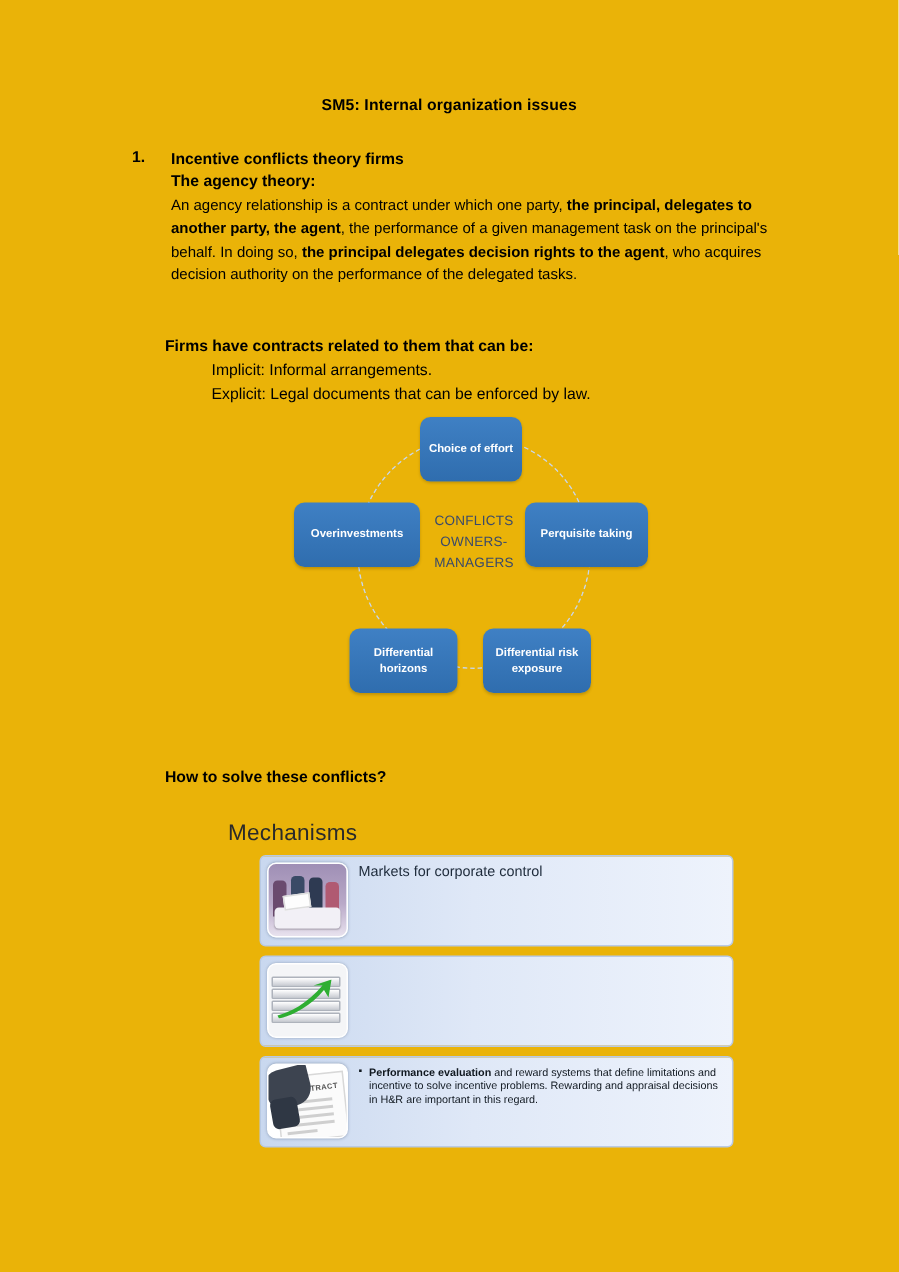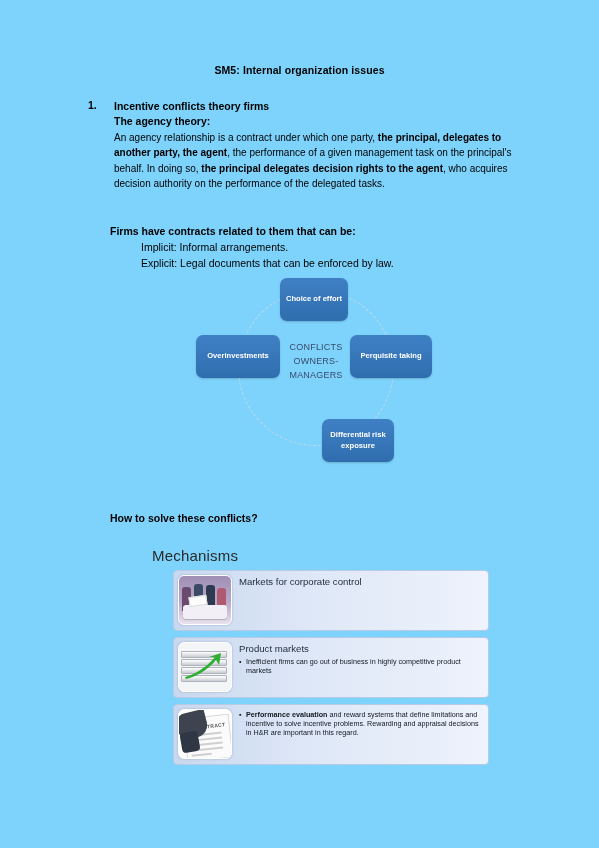--- a/index.html
+++ b/index.html
@@ -12,21 +12,21 @@
     height: 848px;
     position: relative;
     font-family: "Liberation Sans", sans-serif;
     color: #000000;
     overflow: hidden;
   }
 
   .page {
     position: absolute;
     inset: 0;
-    background: #7dd3fc;
+    background: #eab308;
   }
 
   
   .doc-title {
     position: absolute;
     top: 64px;
     left: 0;
     width: 599px;
     text-align: center;
     font-size: 10.5px;
@@ -303,20 +303,23 @@
 
     <div class="node node-top">
       <span>Choice of effort</span>
     </div>
     <div class="node node-right">
       <span>Perquisite taking</span>
     </div>
     <div class="node node-left">
       <span>Overinvestments</span>
     </div>
+    <div class="node node-bl">
+      <span>Differential horizons</span>
+    </div>
     <div class="node node-br">
       <span>Differential risk exposure</span>
     </div>
 
     <div class="center-label">
       <div>CONFLICTS</div>
       <div>OWNERS-</div>
       <div>MANAGERS</div>
     </div>
   </div>
@@ -344,27 +347,20 @@
     <div class="mech-box">
       <div class="mech-thumb art-chart">
         <div class="bar b1"></div>
           <div class="bar b2"></div>
           <div class="bar b3"></div>
           <div class="bar b4"></div>
         <div class="arrow">
           <svg width="40" height="26" viewBox="0 0 40 26">
             <path d="M2 24 C10 22 22 16 32 4 L26 4 L38 0 L36 12 L33 7 C24 18 12 24 3 26 Z" fill="#2eae32"></path>
           </svg>
-        </div>
-      </div>
-      <div class="mech-body">
-        <div class="mech-h">Product markets</div>
-        <div class="mech-bullet">
-          <span class="dot">•</span>
-          <span class="txt">Inefficient firms can go out of business in highly competitive product markets</span>
         </div>
       </div>
     </div>
 
     <div class="mech-box">
       <div class="mech-thumb art-contract">
         <div class="doc">
           <div class="ln" style="top:16px"></div>
           <div class="ln" style="top:21px"></div>
           <div class="ln" style="top:26px"></div>

